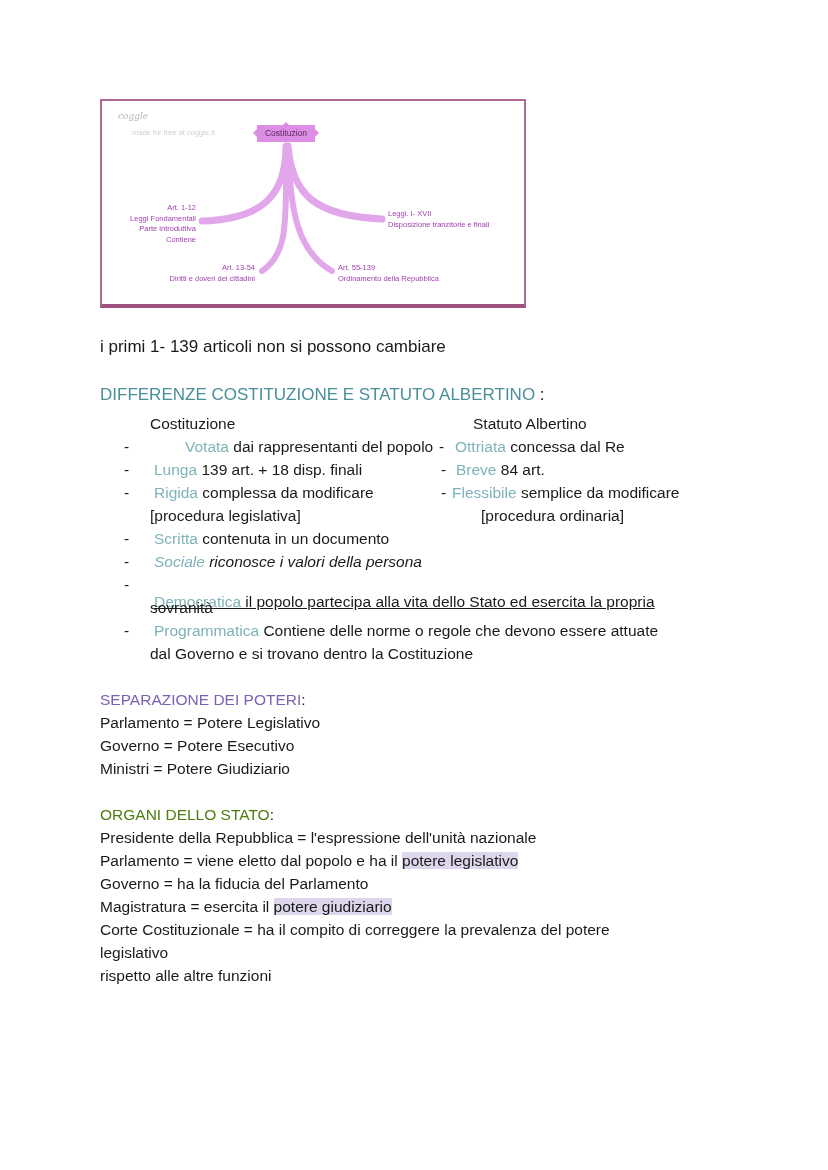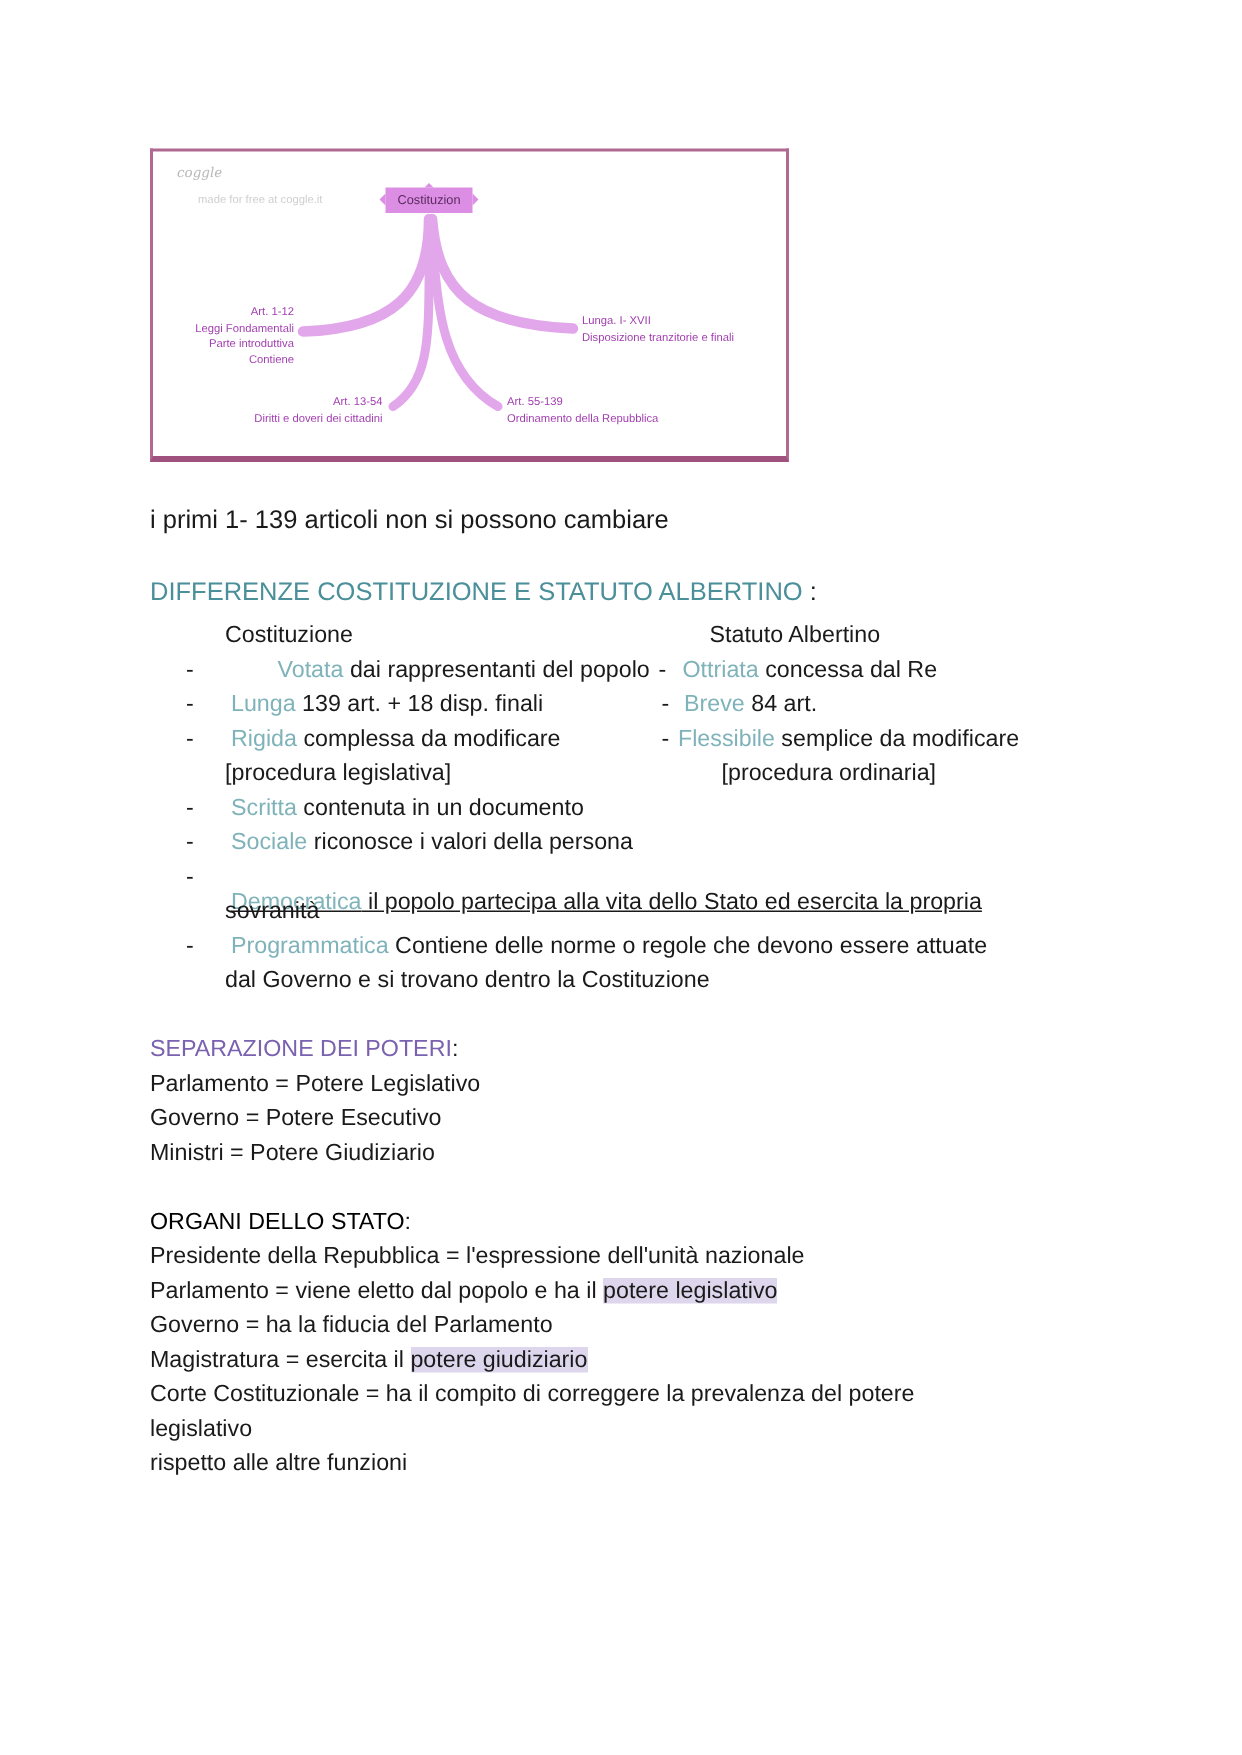--- a/index.html
+++ b/index.html
@@ -74,21 +74,21 @@
       position: absolute;
       font-family: "Liberation Sans", sans-serif;
       font-size: 15.5px;
       line-height: 23px;
       white-space: nowrap;
       color: #1a1a1a;
     }
     .intro { font-size: 17px; }
     .h-teal { color: #4a8f99; font-size: 17px; }
     .h-purple { color: #7a62b0; }
-    .h-blue { color: #000000; }
+    .h-blue { color: #4d7c0f; }
     .kw { color: #7fb3b9; }
     .hl { background: #ddd6ec; }
   </style>
 </head>
 <body>
 
 <div class="mindmap">
   <svg width="422" height="203" viewBox="0 0 422 203">
     <g fill="none" stroke="#e2a6ea" stroke-linecap="round">
 
@@ -110,21 +110,21 @@
   <div class="mm-root">Costituzion</div>
 
   <div class="mm-label right-align" style="right:328px; top:102px;">
     <div>Art. 1-12</div>
     <div>Leggi Fondamentali</div>
     <div>Parte introduttiva</div>
     <div>Contiene</div>
   </div>
 
   <div class="mm-label" style="left:286px; top:108px;">
-    <div>Lunga. I- XVII</div>
+    <div>Leggi. I- XVII</div>
     <div>Disposizione tranzitorie e finali</div>
   </div>
 
   <div class="mm-label right-align" style="right:269px; top:162px;">
     <div>Art. 13-54</div>
     <div>Diritti e doveri dei cittadini</div>
   </div>
 
   <div class="mm-label" style="left:236px; top:162px;">
     <div>Art. 55-139</div>
@@ -170,21 +170,21 @@
 
 <div class="line" style="left:150px; top:504px;">[procedura legislativa]</div>
 <div class="line" style="left:481px; top:504px;">[procedura ordinaria]</div>
 
 <div class="line" style="left:124px; top:527px;">-</div>
 <div class="line" style="left:154px; top:527px;">
   <span class="kw">Scritta</span><span> contenuta in un documento</span>
 </div>
 
 <div class="line" style="left:124px; top:550px;">-</div>
-<div class="line" style="left:154px; top:550px;">
+<div class="line" style="left:154px; top:550px;font-style:italic;">
   <span class="kw">Sociale</span><span> riconosce i valori della persona</span>
 </div>
 
 <div class="line" style="left:124px; top:573px;">-</div>
 <div class="line" style="left:154px; top:590px;text-decoration:underline;">
   <span class="kw">Democratica</span><span> il popolo partecipa alla vita dello Stato ed esercita la propria</span>
 </div>
 <div class="line" style="left:150px; top:596px;">sovranità</div>
 
 <div class="line" style="left:124px; top:619px;">-</div>

